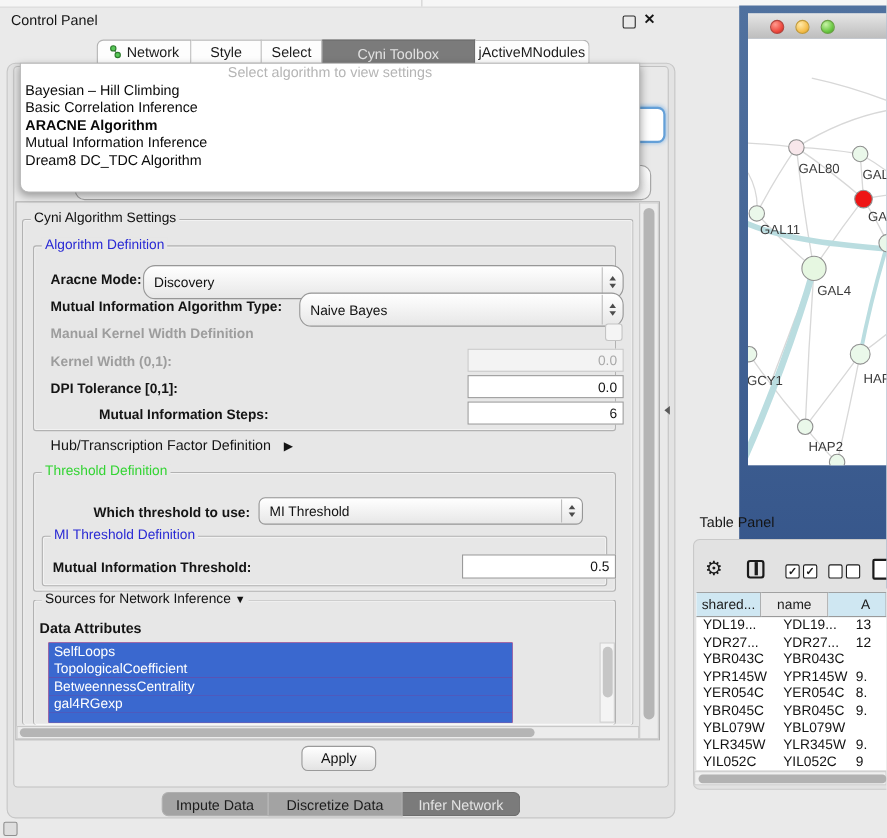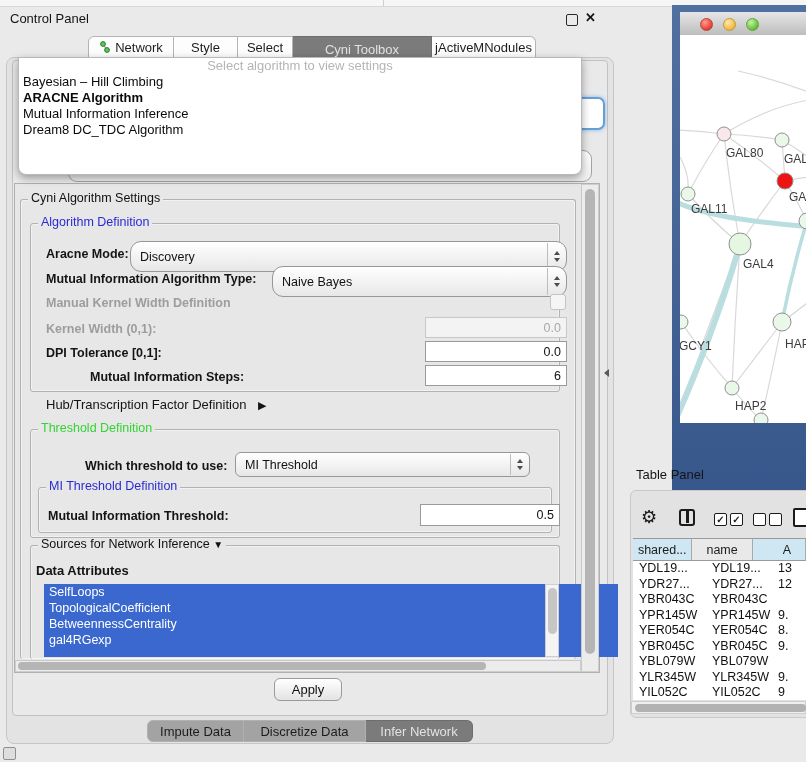--- a/index.html
+++ b/index.html
@@ -93,20 +93,21 @@
   </div>
 
   <div class="abs" style="left:420px;top:97px;width:181px;height:29px;border:2px solid #64a0d8;border-radius:7px;background:#fff;box-shadow:0 0 4px #8ab8e4;z-index:4;"></div>
   <div class="abs" style="left:68px;top:150px;width:524px;height:32px;border:1px solid #a2a2a2;border-radius:9px;background:linear-gradient(#ffffff,#ededed);z-index:4;box-sizing:border-box;">
     <span style="display:block;margin:8px 0 0 14px;font-size:13px;color:#9a9a9a;">gal4filtered.sif default node</span>
   </div>
 
   <div class="abs" id="algo-popup">
     <div style="height:16px;line-height:15px;text-align:center;font-size:13px;color:#b5b5b5;">Select algorithm to view settings</div>
     <div class="popup-item">Bayesian – Hill Climbing</div>
+    <div class="popup-item">Basic Correlation Inference</div>
     <div class="popup-item bold">ARACNE Algorithm</div>
     <div class="popup-item">Mutual Information Inference</div>
     <div class="popup-item">Dream8 DC_TDC Algorithm</div>
   </div>
 
   <div class="abs" style="left:14px;top:183px;width:586px;height:490px;background:#e7e7e7;border:1px solid #b0b0b0;box-sizing:border-box;"></div>
 
   <div class="group" style="left:20px;top:199px;width:554px;height:459px;border-bottom:none;"></div>
   <div class="glabel" style="left:28px;top:192px;background:#e7e7e7;color:#111;">Cyni Algorithm Settings</div>
 
@@ -165,21 +166,21 @@
   <div class="abs txt bold" style="left:48px;top:509px;">Mutual Information Threshold:</div>
   <input class="field" style="left: 420px; top: 504px; width: 140px; height: 22px;" value="0.5">
 
   <div class="group" style="left:30px;top:545px;width:528px;height:113px;border-bottom:none;"></div>
   <div class="glabel" style="left:38px;top:538px;color:#111;">
     <span>Sources for Network Inference</span>
     <span style="font-size:10px;">▼</span>
   </div>
   <div class="abs txt bold" style="left:36px;top:563px;font-size:13px;">Data Attributes</div>
 
-  <div class="abs" style="left:44px;top:584px;width:574px;height:73px;overflow:hidden;background:#be185d;">
+  <div class="abs" style="left:44px;top:584px;width:422px;height:73px;overflow:hidden;background:#be185d;">
     <div class="attr-row">SelfLoops</div>
     <div class="attr-row">TopologicalCoefficient</div>
     <div class="attr-row">BetweennessCentrality</div>
     <div class="attr-row">gal4RGexp</div>
     <div class="attr-row"></div>
   </div>
 
   <div class="sb-track" style="left:545px;top:584px;width:14px;height:73px;background:#f4f4f4;"></div>
   <div class="sb-thumb" style="left:547.5px;top:588px;width:9px;height:46px;background:#c6c6c6;"></div>
 

